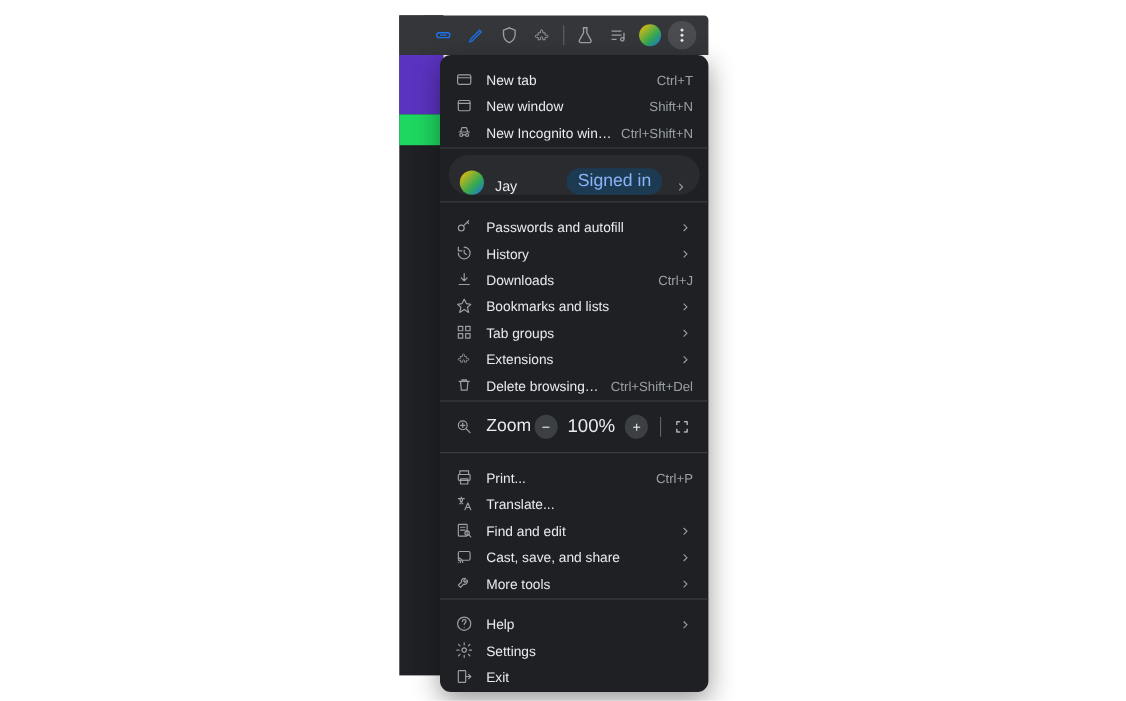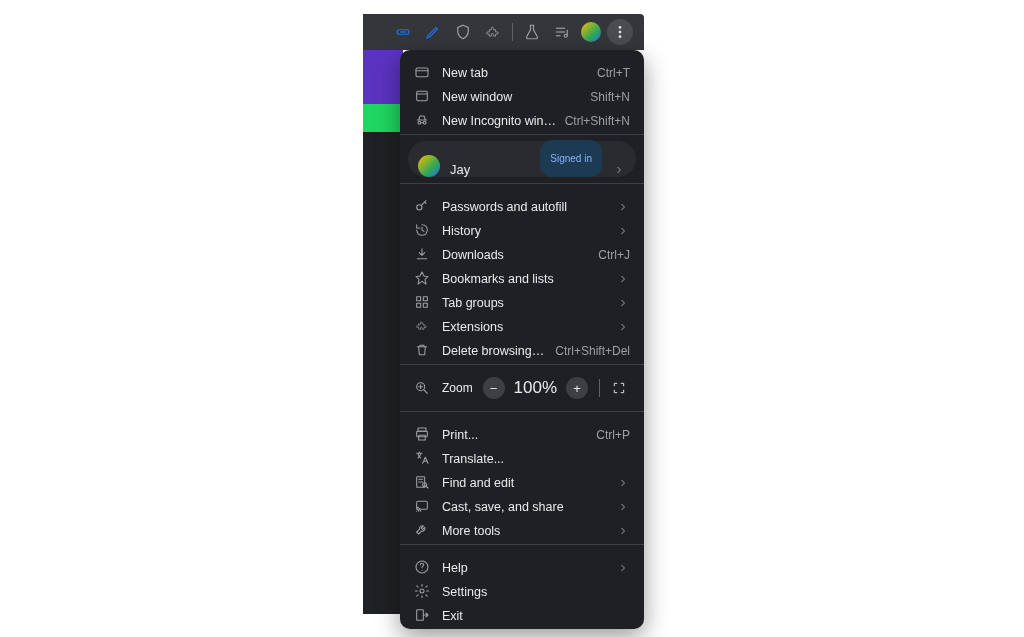--- a/index.html
+++ b/index.html
@@ -25,26 +25,26 @@
   .micon svg{width:16px;height:16px;stroke:#9aa0a6;fill:none;stroke-width:1.6;stroke-linecap:round;stroke-linejoin:round}
   .mlabel{flex:1;font-size:12.5px;white-space:nowrap;overflow:hidden;text-overflow:ellipsis}
   .mshort{font-size:12px;color:#9aa0a6;margin-left:8px}
   .mchevron{width:14px;height:14px;display:flex;align-items:center;justify-content:center;margin-left:8px}
   .mchevron svg{width:12px;height:12px;stroke:#9aa0a6;fill:none;stroke-width:2}
   .sep{height:1px;background:#3c4043;margin:6px 0}
   
   .profile-row{display:flex;align-items:flex-end;height:36px;margin:2px 8px;border-radius:18px;background:#2a2b2e;padding:0 10px;cursor:pointer}
   .avatar{width:22px;height:22px;border-radius:50%;background:linear-gradient(135deg,#fbbc04 0%,#34a853 60%,#1a73e8 100%);margin-right:10px}
   .profile-row .mlabel{font-size:13px}
-  .signed-pill{font-size:10px;color:#8ab4f8;background:#1d3a53;border-radius:12px;padding:13px 10px;margin-left:6px}
+  .signed-pill{font-size:16px;color:#8ab4f8;background:#1d3a53;border-radius:12px;padding:3px 10px;margin-left:6px}
   .profile-row .mchevron{margin-left:10px}
   
   .zoom-row{display:flex;align-items:center;height:30px;padding:2px 14px;color:#e8eaed}
   .zoom-row .micon{margin-right:12px}
-  .zlabel{flex:1;font-size:12px}
+  .zlabel{flex:1;font-size:16px}
   .zbtn{width:22px;height:22px;border-radius:50%;background:#3c4043;display:flex;align-items:center;justify-content:center;font-size:13px;color:#e8eaed;cursor:pointer;margin:0 3px}
   .zpct{font-size:17px;margin:0 6px}
   .vsep{width:1px;height:18px;background:#5f6368;margin:0 8px}
   .fullbtn{width:22px;height:22px;border-radius:4px;display:flex;align-items:center;justify-content:center;cursor:pointer}
   .fullbtn svg{width:14px;height:14px;stroke:#e8eaed;fill:none;stroke-width:1.6}
 </style>
 </head>
 <body>
 <div class="stage">
 

